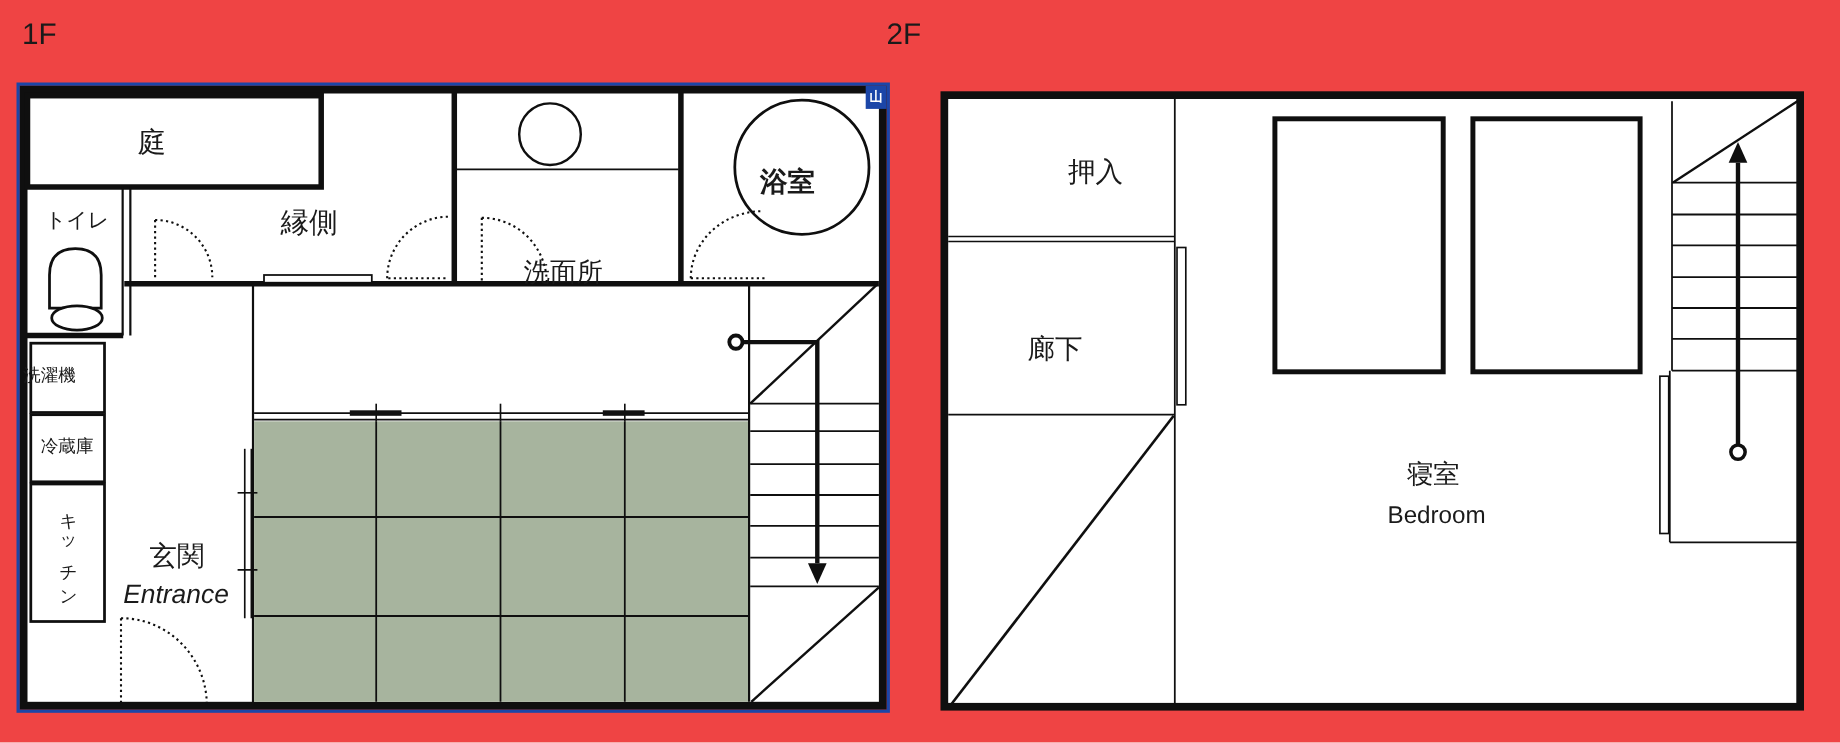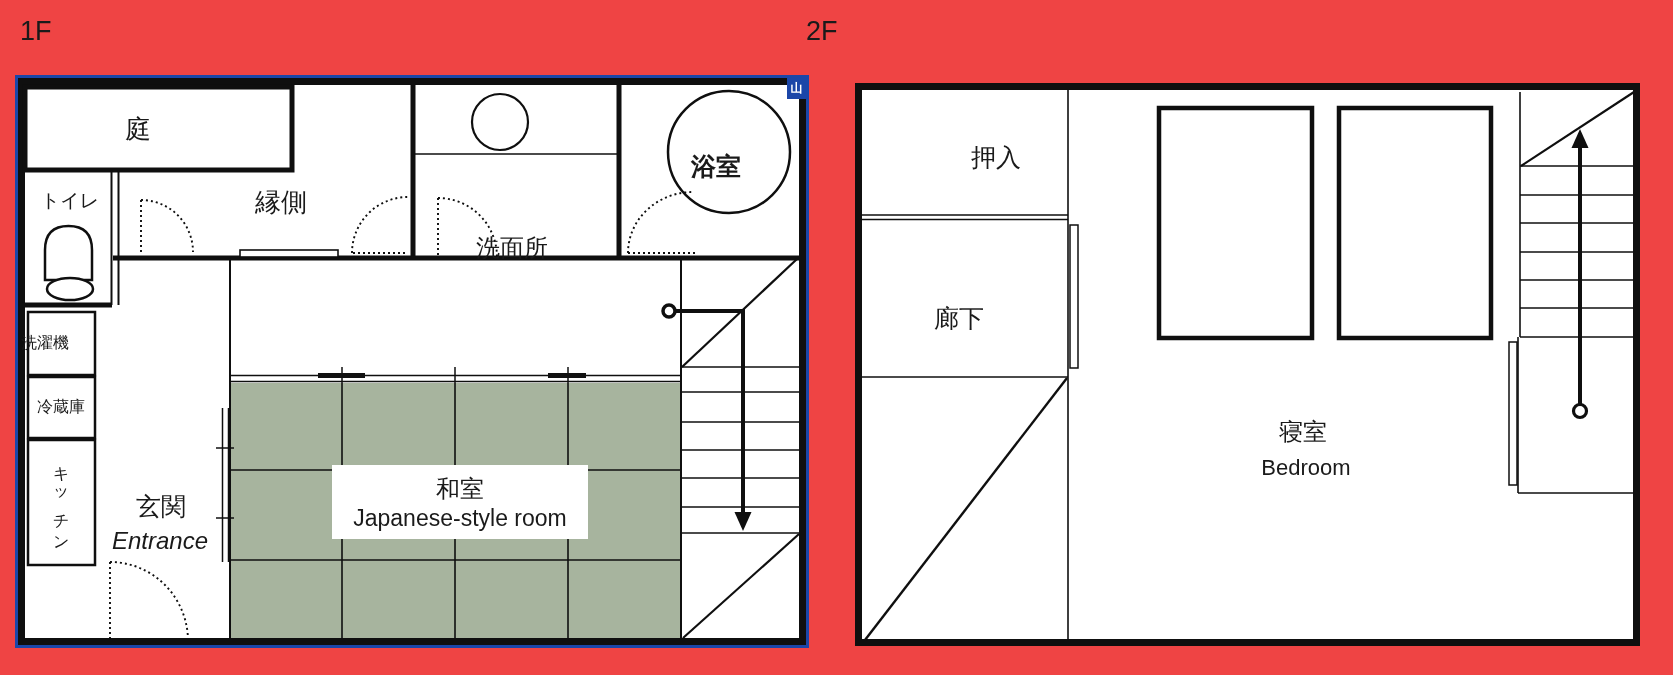--- a/index.html
+++ b/index.html
@@ -188,24 +188,20 @@
   <div class="lbl" style="left:70px;top:201px;font-size:19px;text-align:center;">トイレ</div>
   <div class="lbl" style="left:281px;top:203px;font-size:26px;">縁側</div>
   <div class="lbl" style="left:512px;top:200px;font-size:24px;margin-top:48px;">洗面所</div>
   <div class="lbl" style="left:716px;top:166px;font-size:25px;font-weight:bold;">浴室</div>
   <div class="lbl" style="left:45px;top:343px;font-size:16px;">洗濯機</div>
   <div class="lbl" style="left:61px;top:407px;font-size:16px;">冷蔵庫</div>
   <div class="lbl vtext" style="left:61px;top:502px;font-size:16px;">キッチン</div>
   <div class="lbl" style="left:161px;top:506px;font-size:25px;">玄関</div>
   <div class="lbl" style="left:160px;top:541px;font-size:24px;font-style:italic;">Entrance</div>
 
-  <div class="washitsu-box">
-    <div class="l1">和室</div>
-    <div class="l2">Japanese-style room</div>
-  </div>
 
   <div class="lbl" style="left:960px;top:157px;font-size:25px;margin-left:36px;">押入</div>
   <div class="lbl" style="left:959px;top:298px;font-size:25px;margin-top:20px;">廊下</div>
   <div class="lbl" style="left:1303px;top:432px;font-size:24px;">寝室</div>
   <div class="lbl" style="left:1306px;top:468px;font-size:22px;">Bedroom</div>
 
   <div class="badge">山</div>
 
 </div>
 

